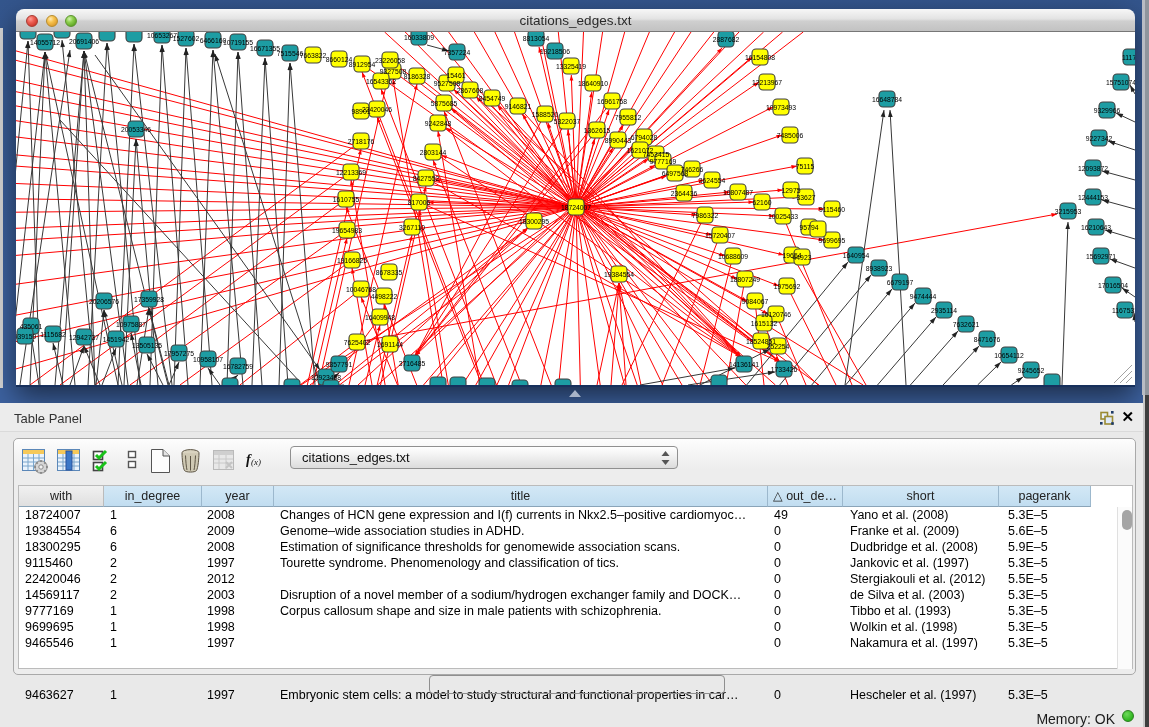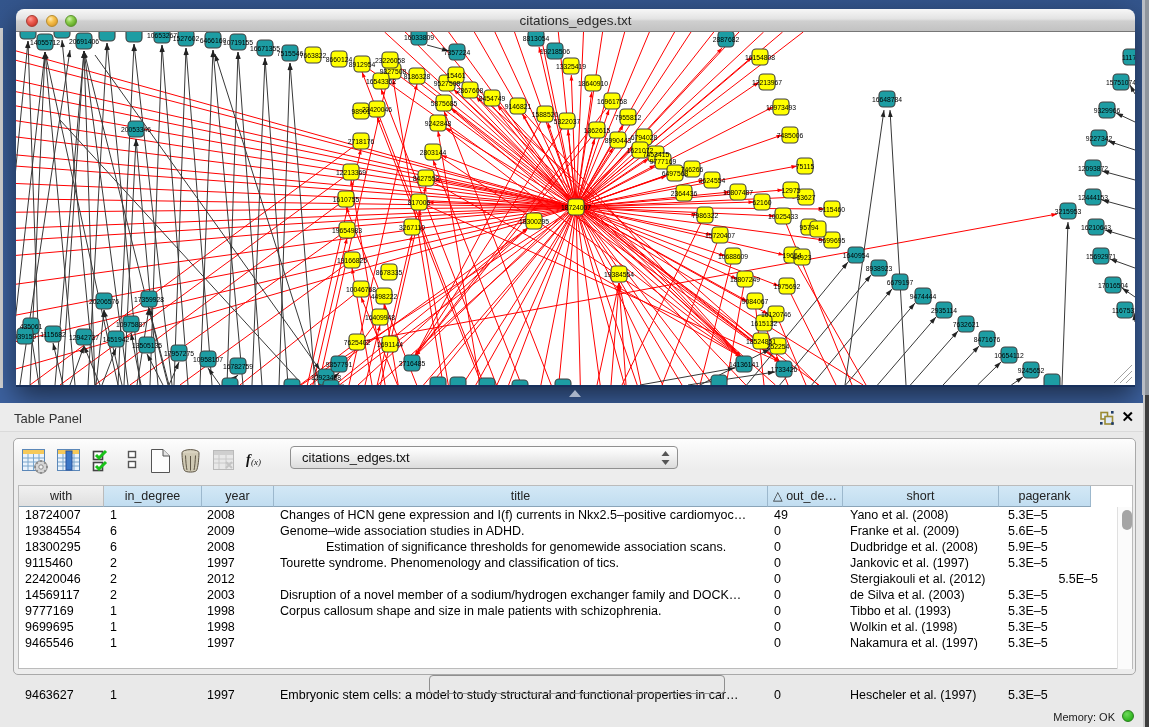--- a/index.html
+++ b/index.html
@@ -56,21 +56,21 @@
   
   #tabs { position:absolute; left:429px; top:272px; height:19px; display:flex;
           border:1px solid #8f8f8f; border-radius:4px; overflow:hidden;
           font-size:13px; }
   .tab { height:100%; line-height:18px; text-align:center;margin-top:28px; }
   #tab1 { width:89px; background:linear-gradient(180deg,#9c9c9c,#7b7b7b); color:#f4f4f4; }
   #tab2 { width:79px; background:linear-gradient(180deg,#ffffff,#ebebeb); color:#111;
           border-right:1px solid #b5b5b5; }
   #tab3 { width:126px; background:linear-gradient(180deg,#ffffff,#ebebeb); color:#111; }
   #statusbar { position:absolute; left:0; top:300px; width:100%; height:24px; }
-  #mem { position:absolute; right:30px; top:8px; font-size:11px; color:#1a1a1a; }
+  #mem { position:absolute; right:30px; top:8px; font-size:14px; color:#1a1a1a; }
   #memdot { position:absolute; right:11px; top:7px; width:12px; height:12px; border-radius:50%;
             background:radial-gradient(circle at 38% 32%,#6fd95b,#2eb51e 70%); border:1px solid #2a7d1e; }
   
   #rstrip { position:absolute; right:0; top:395px; width:4px; height:332px; background:#3e3e3e; }
   #rstrip2 { position:absolute; right:4px; top:395px; width:2px; height:332px; background:#c8c8c8; }
   #rstrip3 { position:absolute; right:0; top:0; width:4px; height:395px; background:#8f959d; }
   #rstrip4 { position:absolute; right:4px; top:0; width:3px; height:395px; background:#b8bcc4; }
 </style>
 </head>
 <body>
@@ -885,41 +885,41 @@
 <div class="c" style="left:188px;width:70px;">2009</div>
 <div class="c" style="left:261px;width:492px;">Genome–wide association studies in ADHD.</div>
 <div class="c" style="left:755px;width:73px;">0</div>
 <div class="c" style="left:831px;width:154px;">Franke et al. (2009)</div>
 <div class="c" style="left:989px;width:90px;">5.6E–5</div>
 </div>
 <div class="row" style="top:53px;">
 <div class="c" style="left:6px;width:78px;">18300295</div>
 <div class="c" style="left:91px;width:95px;">6</div>
 <div class="c" style="left:188px;width:70px;">2008</div>
-<div class="c" style="left:261px;width:492px;text-align:center;">Estimation of significance thresholds for genomewide association scans.</div>
+<div class="c" style="left:261px;width:492px;">Estimation of significance thresholds for genomewide association scans.</div>
 <div class="c" style="left:755px;width:73px;">0</div>
 <div class="c" style="left:831px;width:154px;">Dudbridge et al. (2008)</div>
 <div class="c" style="left:989px;width:90px;">5.9E–5</div>
 </div>
 <div class="row" style="top:69px;">
 <div class="c" style="left:6px;width:78px;">9115460</div>
 <div class="c" style="left:91px;width:95px;">2</div>
 <div class="c" style="left:188px;width:70px;">1997</div>
 <div class="c" style="left:261px;width:492px;">Tourette syndrome. Phenomenology and classification of tics.</div>
 <div class="c" style="left:755px;width:73px;">0</div>
 <div class="c" style="left:831px;width:154px;">Jankovic et al. (1997)</div>
 <div class="c" style="left:989px;width:90px;">5.3E–5</div>
 </div>
 <div class="row" style="top:85px;">
 <div class="c" style="left:6px;width:78px;">22420046</div>
 <div class="c" style="left:91px;width:95px;">2</div>
 <div class="c" style="left:188px;width:70px;">2012</div>
 <div class="c" style="left:755px;width:73px;">0</div>
 <div class="c" style="left:831px;width:154px;">Stergiakouli et al. (2012)</div>
-<div class="c" style="left:989px;width:90px;text-align:right;">5.5E–5</div>
+<div class="c" style="left:989px;width:90px;">5.5E–5</div>
 </div>
 <div class="row" style="top:101px;">
 <div class="c" style="left:6px;width:78px;">14569117</div>
 <div class="c" style="left:91px;width:95px;">2</div>
 <div class="c" style="left:188px;width:70px;">2003</div>
 <div class="c" style="left:261px;width:492px;">Disruption of a novel member of a sodium/hydrogen exchanger family and DOCK…</div>
 <div class="c" style="left:755px;width:73px;">0</div>
 <div class="c" style="left:831px;width:154px;">de Silva et al. (2003)</div>
 <div class="c" style="left:989px;width:90px;">5.3E–5</div>
 </div>

